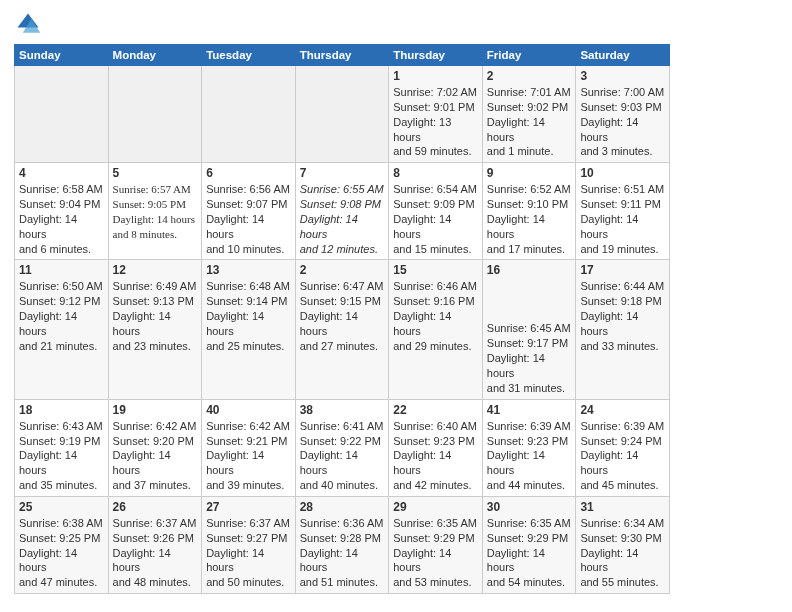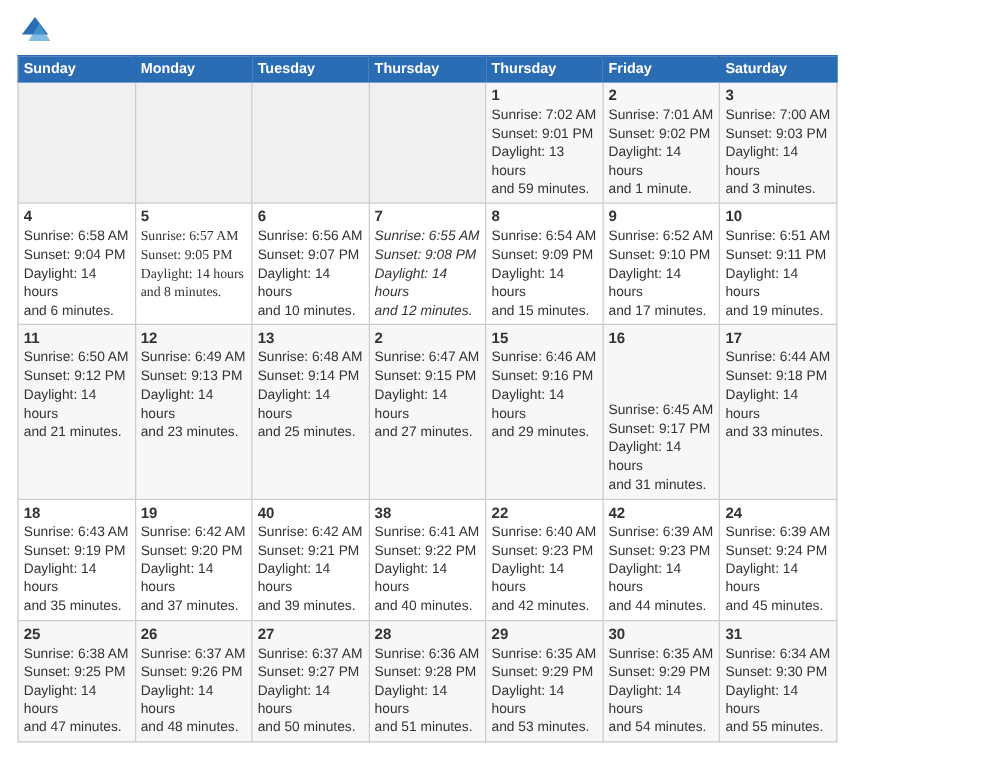--- a/index.html
+++ b/index.html
@@ -295,21 +295,21 @@
 and 40 minutes.</div>
           </td>
           <td>
             <div class="day-number">22</div>
             <div class="day-detail" style="white-space: pre-line;">Sunrise: 6:40 AM
 Sunset: 9:23 PM
 Daylight: 14 hours
 and 42 minutes.</div>
           </td>
           <td>
-            <div class="day-number">42</div>
+            <div class="day-number">41</div>
             <div class="day-detail" style="white-space: pre-line;">Sunrise: 6:39 AM
 Sunset: 9:23 PM
 Daylight: 14 hours
 and 44 minutes.</div>
           </td>
           <td>
             <div class="day-number">24</div>
             <div class="day-detail" style="white-space: pre-line;">Sunrise: 6:39 AM
 Sunset: 9:24 PM
 Daylight: 14 hours

